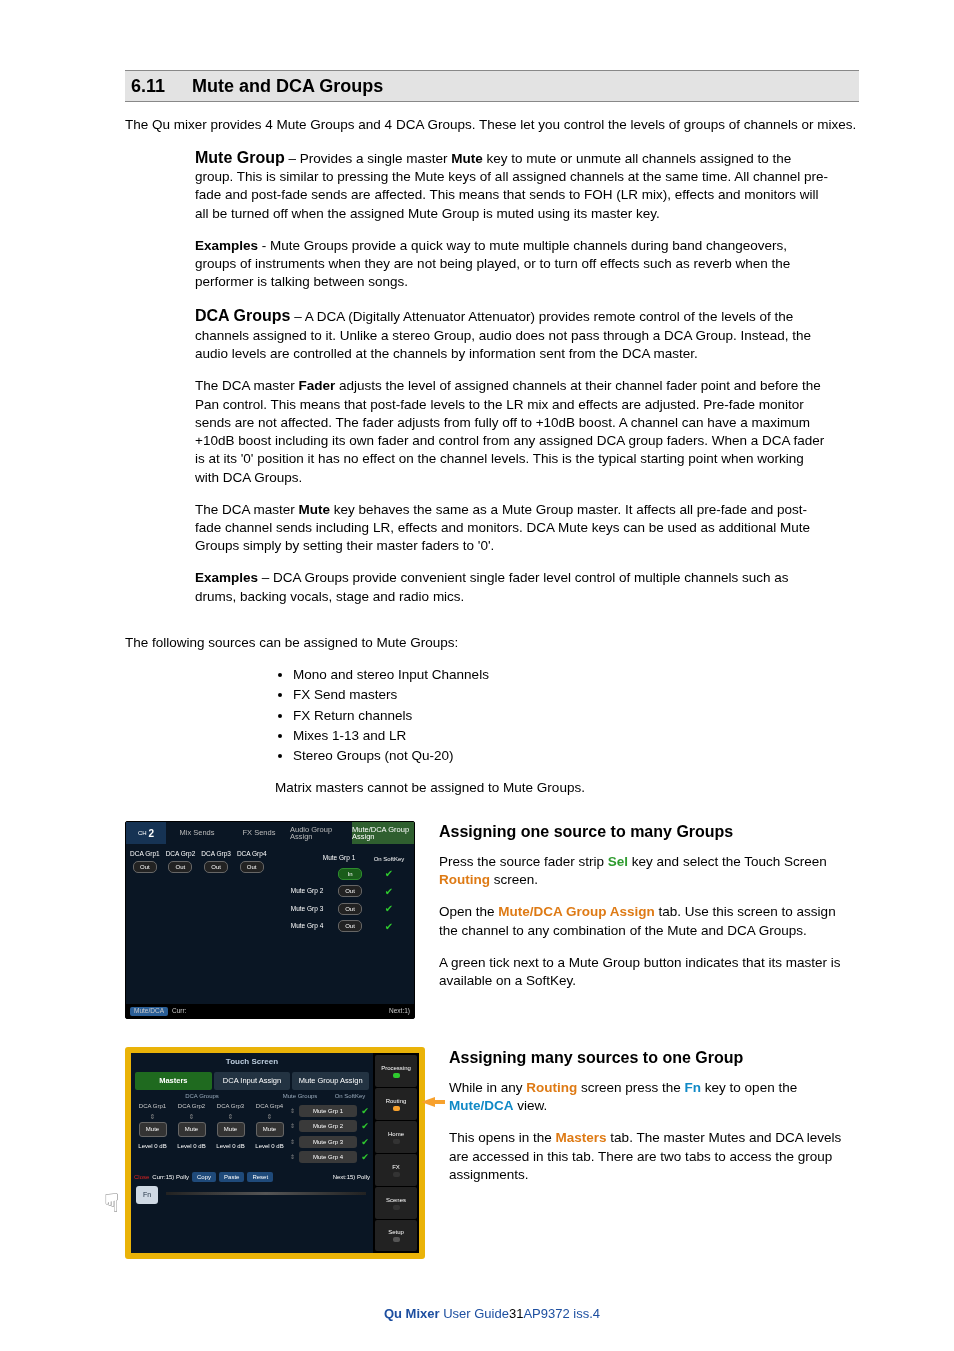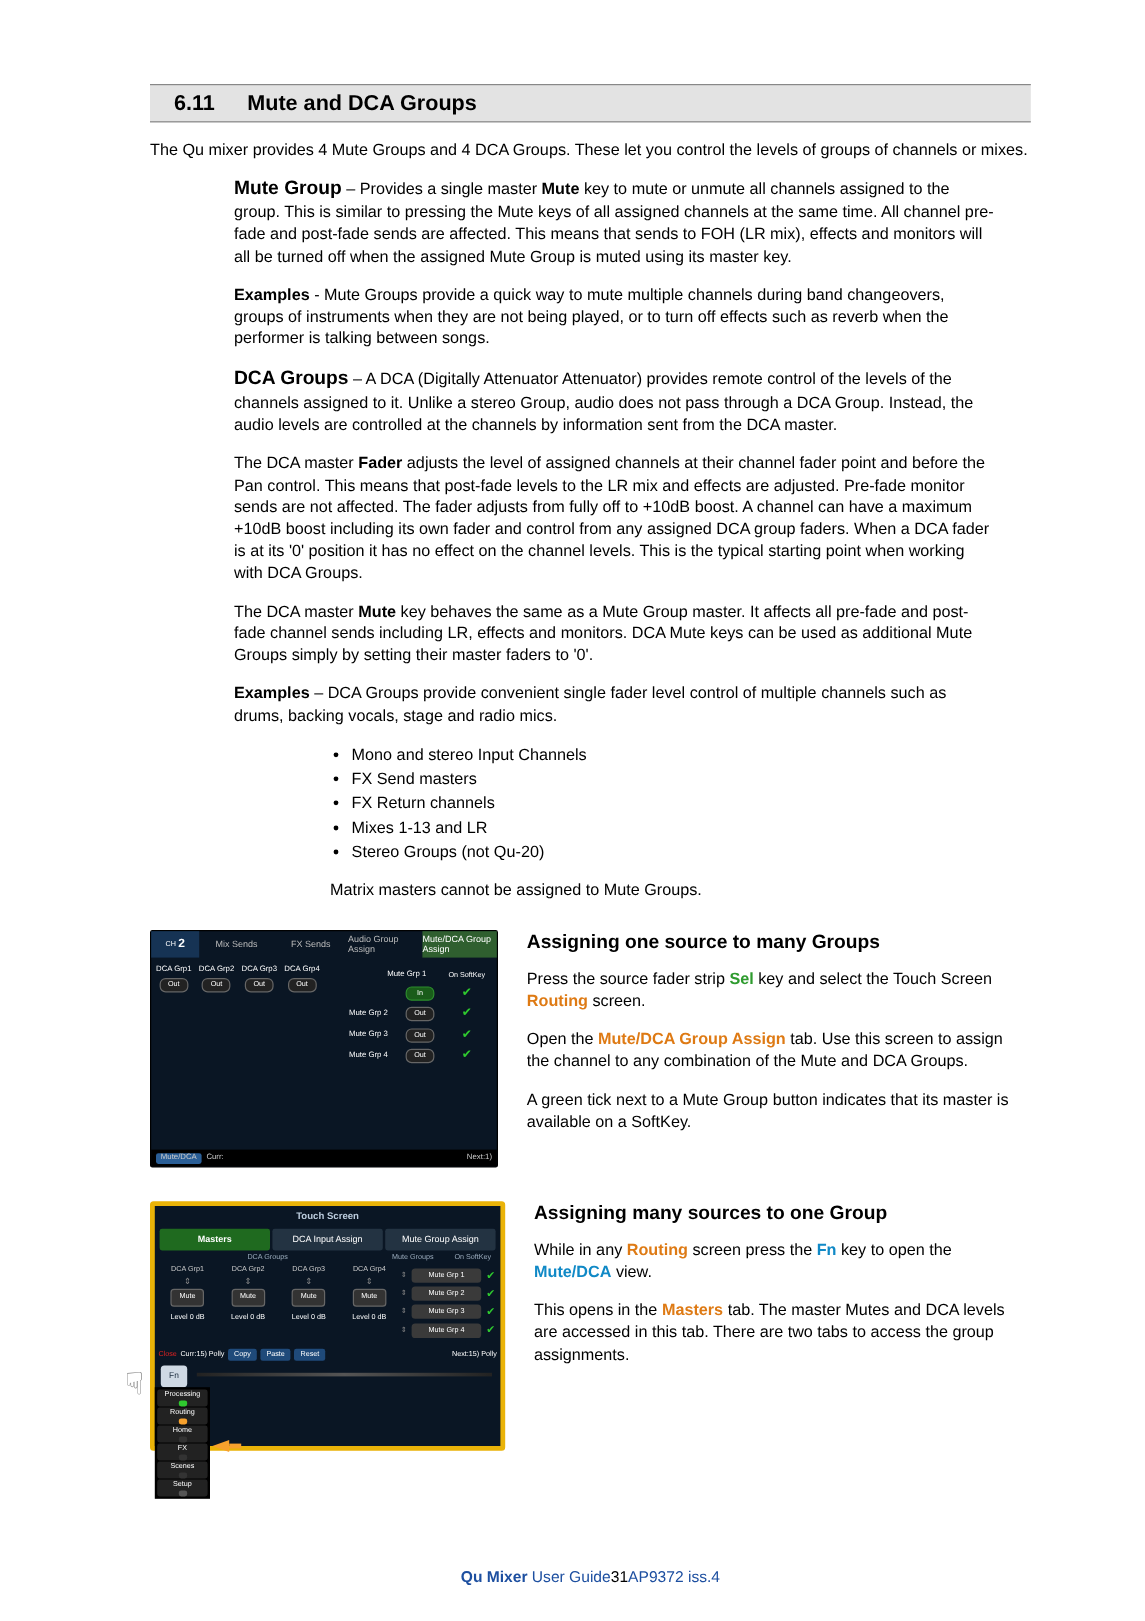--- a/index.html
+++ b/index.html
@@ -16,21 +16,21 @@
     min-height: 1351px;
     margin: 0 auto;
     padding: 70px 95px 30px 125px;
     box-sizing: border-box;
     position: relative;
   }
   .section-head {
     background: #e3e3e3;
     border-top: 1px solid #888;
     border-bottom: 1px solid #888;
-    padding: 3px 20px;
+    padding: 3px 6px;
     font-weight: bold;
     font-size: 18px;
     margin-bottom: 14px;
   }
   .section-head .num { display:inline-block; width:56px; }
   .intro {
     margin-bottom: 12px;
   }
   .indent {
     margin-left: 70px;
@@ -79,24 +79,23 @@
   .muterow .softkey { width:38px; text-align:center; font-size:6px;}
   .muterow .check { color:#2fca2f; font-size:10px; width:38px; text-align:center;}
   .m1-footer { position:absolute; bottom:0; left:0; right:0; height:14px; display:flex; align-items:center; font-size:6.5px; padding:0 4px; color:#ccc; background:#000;}
   .m1-footer .md { background:#2a5e96; padding:0 4px; border-radius:2px; margin-right:4px;}
   .m1-footer .curr { flex:0 0 auto; margin-right:auto;}
   
   .mock2-wrap { position:relative; }
   .mock2 {
     width: 288px; height:200px;
     background:#0a1624;
-    border:4px solid #eab308; border-radius:3px;
+    border:6px solid #eab308; border-radius:3px;
     color:#fff; font-size:7px;
     display:flex;
-    flex-direction:column;
   }
   .m2-main { flex:1; padding:4px 3px 0 3px; }
   .m2-title { text-align:center; font-size:8px; color:#bcd; margin-bottom:4px; font-weight:bold;}
   .m2-tabs { display:flex; height:18px; margin-bottom:2px; }
   .m2-tabs .tab { flex:1; display:flex; align-items:center; justify-content:center; font-size:7.5px; border-radius:2px; margin:0 1px; background:#233342;}
   .m2-tabs .tab.active { background:#1f6a1f; color:#fff; font-weight:bold;}
   .m2-sub { display:flex; font-size:6px; margin-bottom:2px; color:#9ab;}
   .m2-sub > div { flex:1; text-align:center;}
   .m2-groups { display:flex; gap:2px; }
   .m2-col { flex:1; text-align:center; }
@@ -178,20 +177,21 @@
       <span>The DCA master </span><b>Fader</b><span> adjusts the level of assigned channels at their channel fader point and before the Pan control. This means that post-fade levels to the LR mix and effects are adjusted. Pre-fade monitor sends are not affected. The fader adjusts from fully off to +10dB boost. A channel can have a maximum +10dB boost including its own fader and control from any assigned DCA group faders. When a DCA fader is at its '0' position it has no effect on the channel levels. This is the typical starting point when working with DCA Groups.</span>
     </p>
     <p class="para">
       <span>The DCA master </span><b>Mute</b><span> key behaves the same as a Mute Group master. It affects all pre-fade and post-fade channel sends including LR, effects and monitors. DCA Mute keys can be used as additional Mute Groups simply by setting their master faders to '0'.</span>
     </p>
     <p class="para">
       <b>Examples</b><span> – DCA Groups provide convenient single fader level control of multiple channels such as drums, backing vocals, stage and radio mics.</span>
     </p>
   </div>
 
+  <p class="para" style="margin-top:28px">The following sources can be assigned to Mute Groups:</p>
   <ul class="sources">
     <li>Mono and stereo Input Channels</li>
     <li>FX Send masters</li>
     <li>FX Return channels</li>
     <li>Mixes 1-13 and LR</li>
     <li>Stereo Groups (not Qu-20)</li>
   </ul>
   <p class="matrix-note">Matrix masters cannot be assigned to Mute Groups.</p>
 
   <div class="layout-row">

